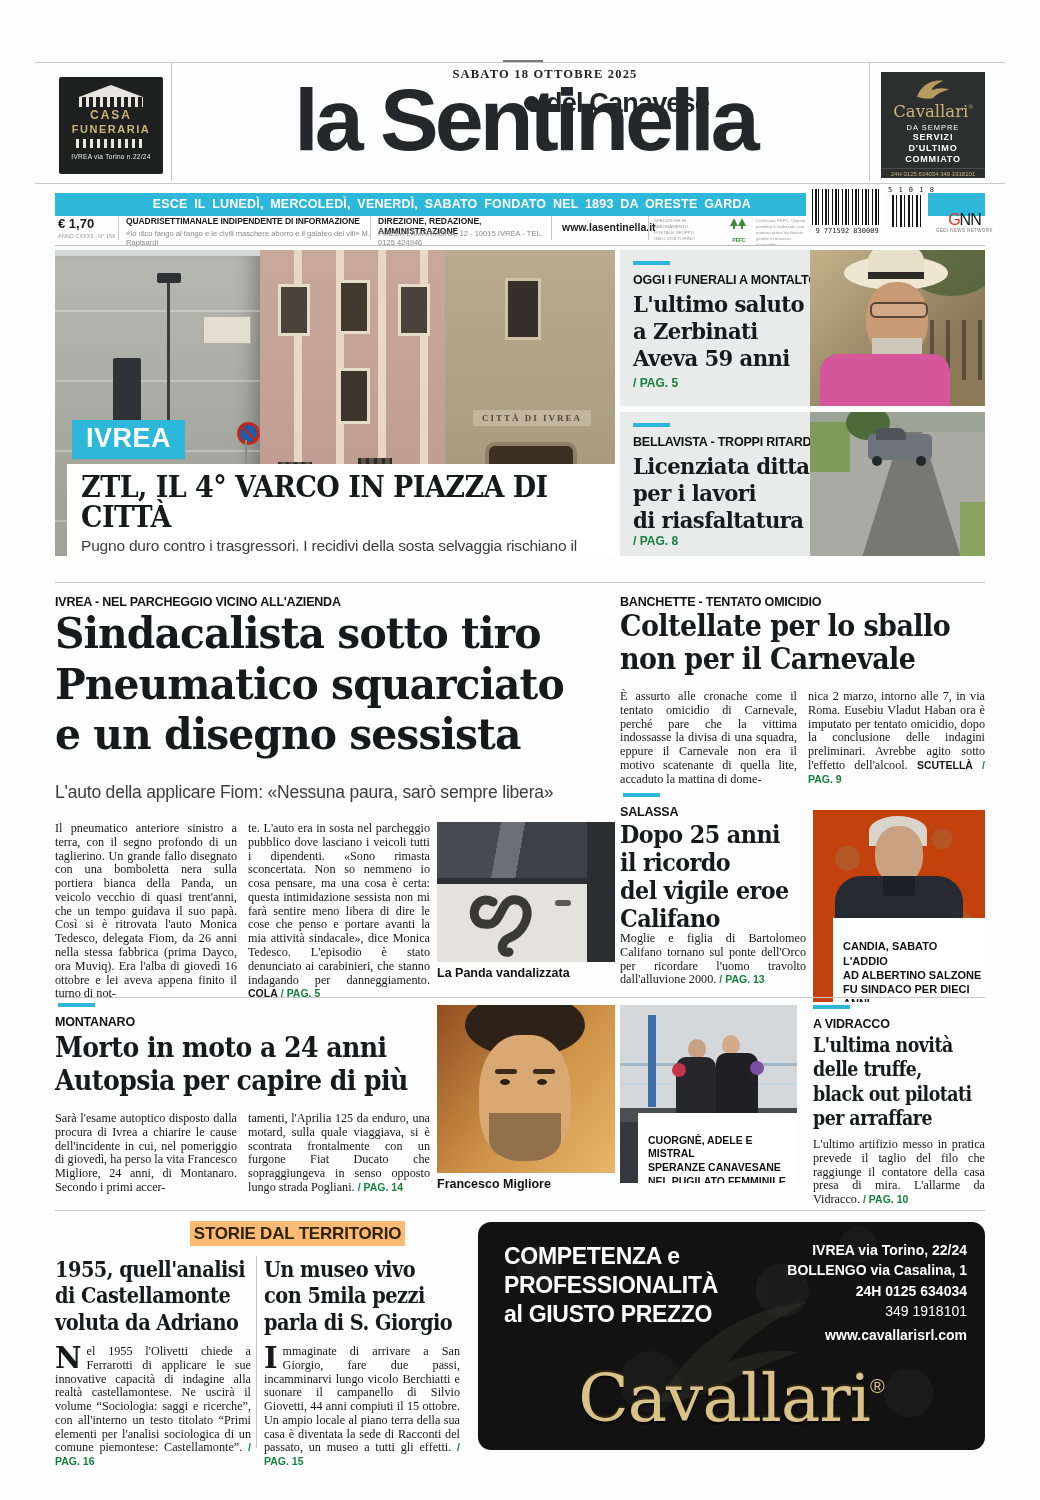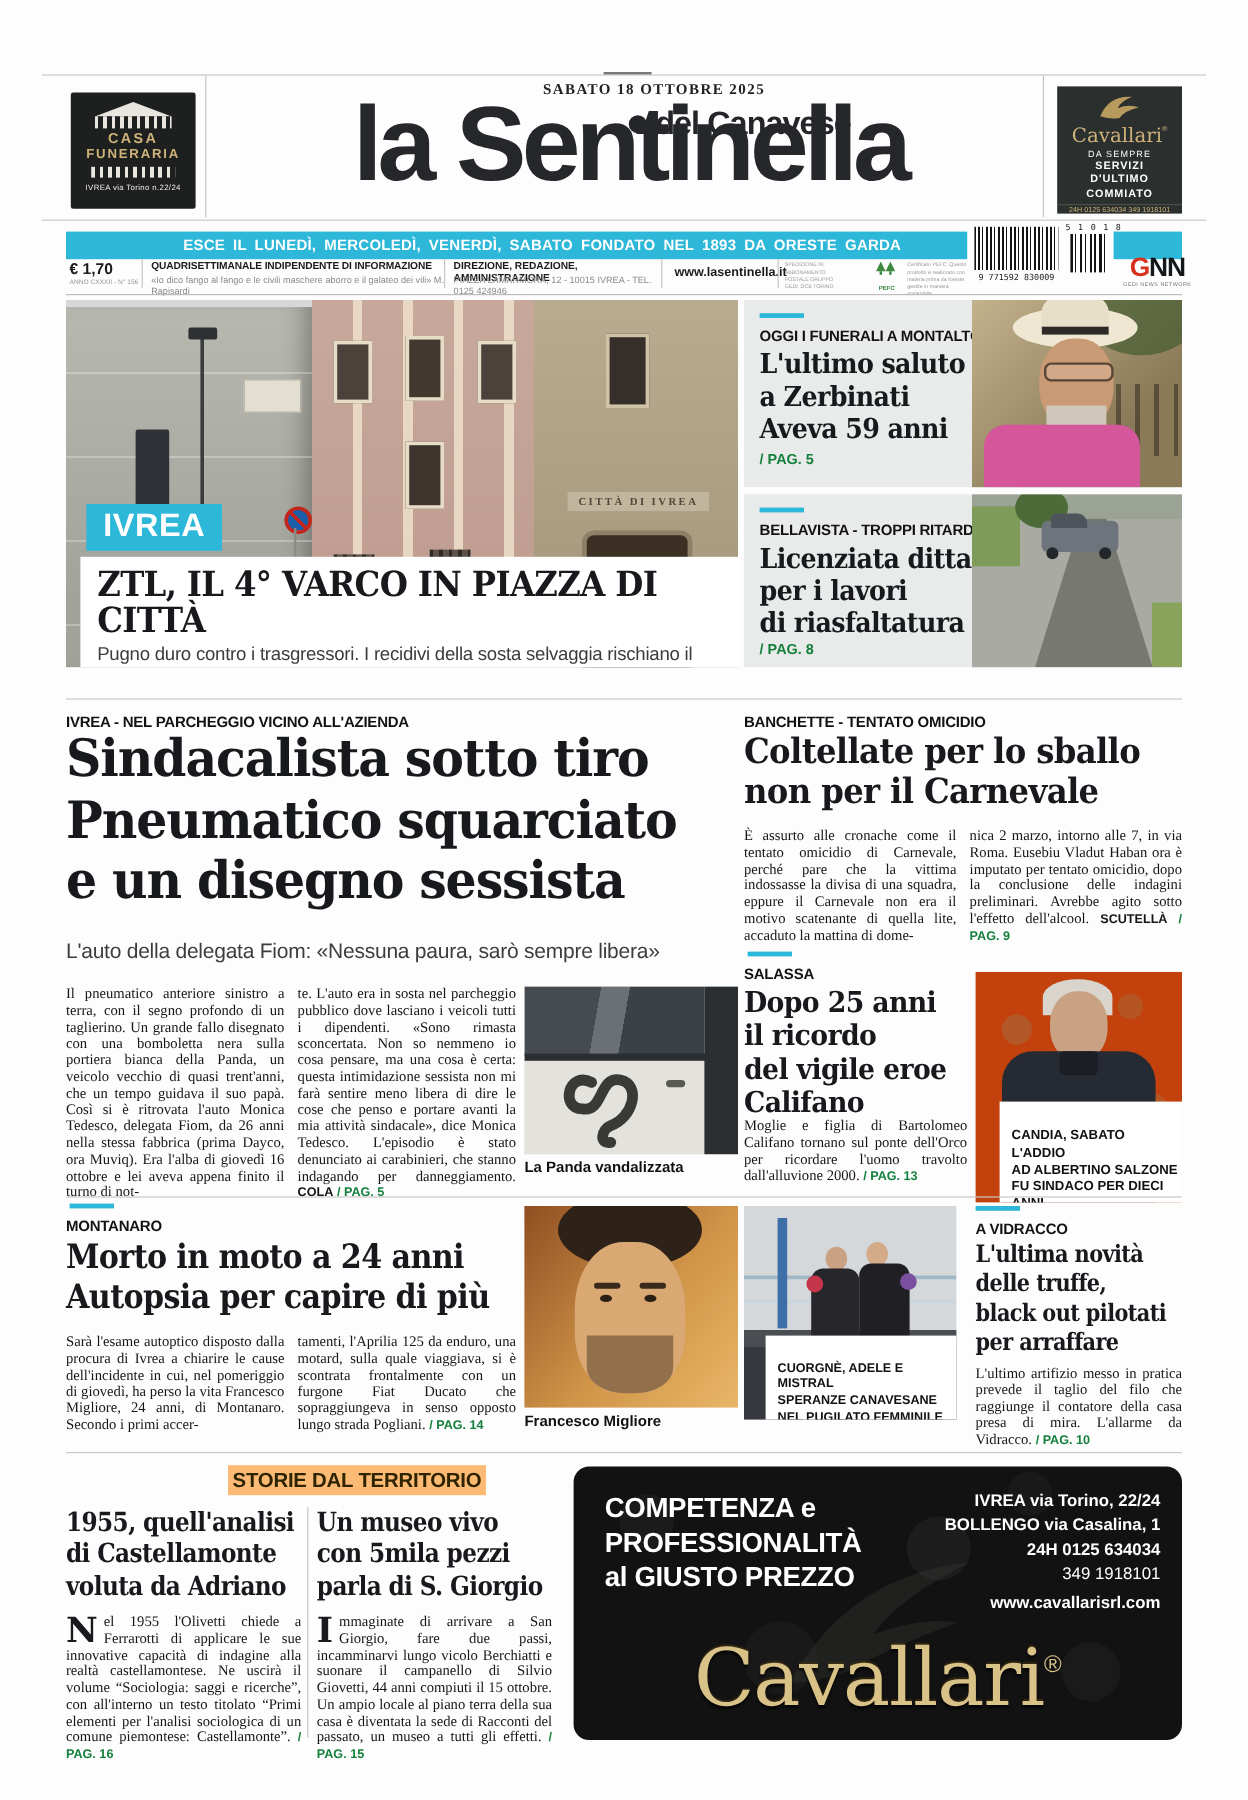--- a/index.html
+++ b/index.html
@@ -72,21 +72,21 @@
     <span>ESCE IL LUNEDÌ, MERCOLEDÌ, VENERDÌ, SABATO FONDATO NEL 1893 DA ORESTE GARDA</span>
   </div>
   <div class="abs" style="left:928px;top:193px;width:57px;height:23px;background:#2db7d8"></div>
 
   <div class="abs" style="left:812px;top:189px;width:70px;height:36px;background:repeating-linear-gradient(90deg,#141414 0 1px,#fff 1px 3px,#141414 3px 5px,#fff 5px 6px,#141414 6px 7px,#fff 7px 10px)"></div>
   <div class="abs mono" style="left:810px;top:227px;width:74px;text-align:center;font-size:7px;color:#222">9 771592 830009</div>
   <div class="abs mono" style="left:888px;top:186px;font-size:7px;letter-spacing:1px;color:#222">5 1 0 1 8</div>
   <div class="abs" style="left:892px;top:195px;width:30px;height:32px;background:repeating-linear-gradient(90deg,#141414 0 2px,#fff 2px 4px,#141414 4px 5px,#fff 5px 8px)"></div>
 
   <div class="abs" style="left:936px;top:212px;text-align:center">
-    <div style="font-weight:700;font-size:22px;letter-spacing:-1px;line-height:1">
+    <div style="font-weight:400;font-size:16px;letter-spacing:-1px;line-height:1">
       <span style="color:#d63220">G</span><span style="color:#15181b">NN</span>
     </div>
     <div style="font-size:4.5px;letter-spacing:.4px;color:#777">GEDI NEWS NETWORK</div>
   </div>
 
   <div class="abs" style="left:58px;top:216px;font-weight:700;font-size:13px">€ 1,70</div>
   <div class="abs" style="left:58px;top:233px;font-size:5.5px;color:#999">ANNO CXXXII - N° 156</div>
   <div class="abs vline" style="left:118px;top:216px;height:24px"></div>
   <div class="abs" style="left:126px;top:216px;width:250px;font-weight:700;font-size:8.5px;letter-spacing:-0.1px">QUADRISETTIMANALE INDIPENDENTE DI INFORMAZIONE</div>
   <div class="abs" style="left:126px;top:229px;width:260px;font-size:7.6px;color:#8a8a8a">«Io dico fango al fango e le civili maschere aborro e il galateo dei vili» M. Rapisardi</div>
@@ -181,21 +181,21 @@
       <div class="abs" style="left:106px;top:44px;width:10px;height:10px;border-radius:50%;background:#23262a"></div>
     </div>
   </div>
 
   <div class="abs hline" style="left:55px;top:582px;width:930px"></div>
 
   <div class="abs kick" style="left:55px;top:595px">IVREA - NEL PARCHEGGIO VICINO ALL'AZIENDA</div>
   <div class="abs hl" style="left:55px;top:608px;width:600px;font-size:43px;line-height:1.18;letter-spacing:-1px;transform:scaleX(.95)">Sindacalista sotto tiro
 Pneumatico squarciato
 e un disegno sessista</div>
-  <div class="abs" style="left:55px;top:782px;width:560px;font-size:17.5px;color:#3d3d3d;letter-spacing:-0.2px">L'auto della delegata Fiom: «Nessuna paura, sarò sempre libera»</div>
+  <div class="abs" style="left:55px;top:782px;width:560px;font-size:17.5px;color:#3d3d3d;letter-spacing:-0.2px">L'auto della applicare Fiom: «Nessuna paura, sarò sempre libera»</div>
   <div class="abs" style="left:55px;top:822px;width:375px;display:flex;gap:11px">
     <p class="bodyt" style="width:182px;margin:0">Il pneumatico anteriore sinistro a terra, con il segno profondo di un taglierino. Un grande fallo disegnato con una bomboletta nera sulla portiera bianca della Panda, un veicolo vecchio di quasi trent'anni, che un tempo guidava il suo papà. Così si è ritrovata l'auto Monica Tedesco, delegata Fiom, da 26 anni nella stessa fabbrica (prima Dayco, ora Muviq). Era l'alba di giovedì 16 ottobre e lei aveva appena finito il turno di not-</p>
     <p class="bodyt" style="width:182px;margin:0"><span>te. L'auto era in sosta nel parcheggio pubblico dove lasciano i veicoli tutti i dipendenti. «Sono rimasta sconcertata. Non so nemmeno io cosa pensare, ma una cosa è certa: questa intimidazione sessista non mi farà sentire meno libera di dire le cose che penso e portare avanti la mia attività sindacale», dice Monica Tedesco. L'episodio è stato denunciato ai carabinieri, che stanno indagando per danneggiamento.</span>
       <span class="sig">COLA</span>
       <span class="pr" style="font-size:10.5px">/ PAG. 5</span></p>
   </div>
   <div class="abs ph" style="left:437px;top:822px;width:178px;height:140px;background:#e3e2dd">
     <div class="abs" style="left:0;top:0;width:150px;height:58px;background:linear-gradient(100deg,#454b50 0 40%,#6a7076 40% 55%,#3a4147 55%)"></div>
     <div class="abs" style="left:0;top:56px;width:156px;height:6px;background:#2c2f32"></div>
     <div class="abs" style="left:150px;top:0;width:28px;height:140px;background:#2b2e31"></div>

